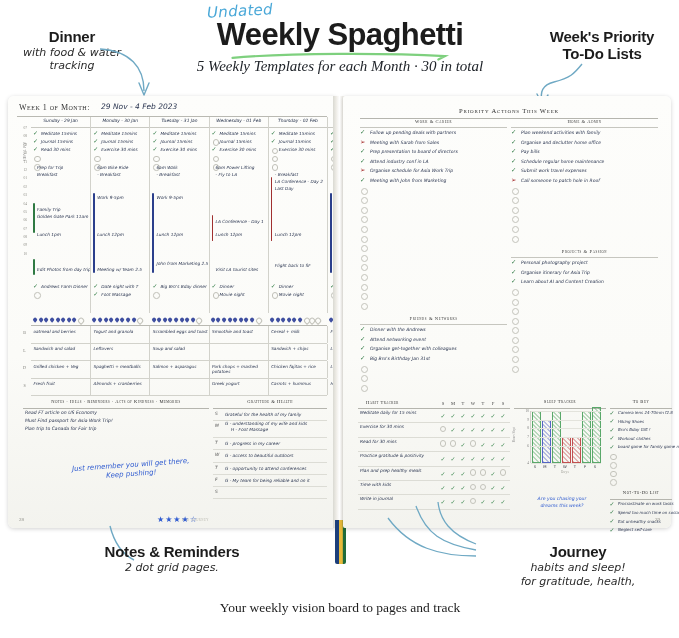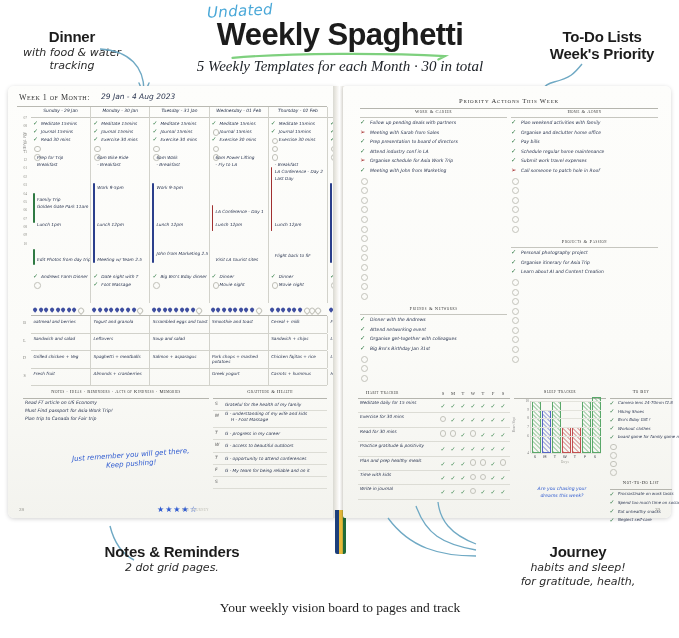--- a/index.html
+++ b/index.html
@@ -43,21 +43,21 @@
   .annot-track{left:478px;top:543px;width:200px;}
 
   .arrowsvg{position:absolute;pointer-events:none;}
 
   .footer{
     position:absolute;left:60px;top:598px;width:560px;text-align:center;
     font-family:"Liberation Serif",serif;font-size:13.5px;color:#1e1e1e;line-height:19px;
   }
 
   
-  .book{position:absolute;left:8px;top:86px;width:663px;height:432px;}
+  .book{position:absolute;left:8px;top:96px;width:663px;height:432px;}
   .page{
     position:absolute;top:0;height:432px;width:328px;
     background:linear-gradient(180deg,#fdfdfb 0%,#fbfbf8 60%,#f3f3ee 100%);
     box-shadow:0 1px 4px rgba(0,0,0,.18);
   }
   .page.left{left:0;border-radius:6px 2px 2px 6px;}
   .page.right{left:335px;border-radius:2px 6px 6px 2px;}
   .spine{
     position:absolute;left:325px;top:0;width:13px;height:432px;
     background:linear-gradient(90deg,#d9d9d2 0%,#eceae4 22%,#ffffff 50%,#eceae4 78%,#d7d7d0 100%);
@@ -314,37 +314,37 @@
     <div class="annot annot-left">
       <div class="big"><span>Dinner</span></div>
       <div class="hand">with food &amp; water tracking</div>
     </div>
     <svg class="arrowsvg" style="left:96px;top:45px;" width="56" height="58" viewBox="0 0 56 58">
       <path d="M4 4 C34 6, 48 22, 48 46" stroke="#6fa9c4" stroke-width="1.4" fill="none"></path>
       <path d="M43 38 L48 50 L53 38" stroke="#6fa9c4" stroke-width="1.4" fill="none" stroke-linecap="round" stroke-linejoin="round"></path>
     </svg>
 
     <div class="annot annot-right">
+      <div class="big"><span>Week's Priority</span></div>
       <div class="big"><span>To-Do Lists</span></div>
-      <div class="big"><span>Week's Priority</span></div>
     </div>
     <svg class="arrowsvg" style="left:530px;top:62px;" width="56" height="44" viewBox="0 0 56 44">
       <path d="M52 2 C44 12, 40 16, 24 20 C12 23, 10 30, 12 40" stroke="#6fa9c4" stroke-width="1.4" fill="none"></path>
       <path d="M7 32 L12 42 L18 33" stroke="#6fa9c4" stroke-width="1.4" fill="none" stroke-linecap="round" stroke-linejoin="round"></path>
     </svg>
   </div>
 
   <div class="book">
 
     <div class="page left">
       <div class="pg-inner">
 
         <div class="week-hdr">
           <span class="lbl">Week 1 of Month:</span>
-          <span class="val">29 Jan  -  4 Aug  2023</span>
+          <span class="val">29 Nov  -  4 Feb  2023</span>
         </div>
 
         <div class="vstrip">AM Tasks</div>
 
         <div class="hourcol">
           <div class="hr">07</div>
             <div class="hr">08</div>
             <div class="hr">09</div>
             <div class="hr">10</div>
           <div class="hr">11</div>

